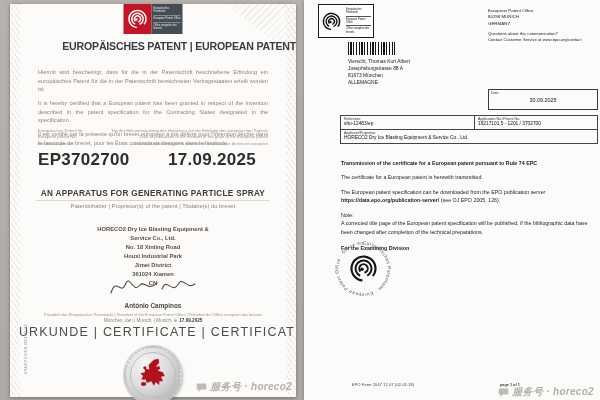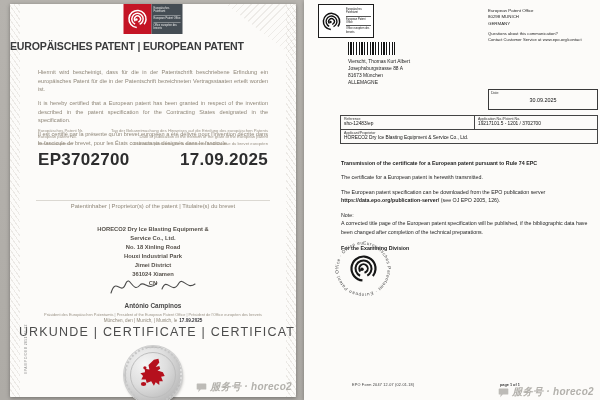--- a/index.html
+++ b/index.html
@@ -23,28 +23,28 @@
   .cert .cornerTR{
     position:absolute;top:0;right:0;width:70px;height:55px;
     background:repeating-linear-gradient(-45deg,rgba(150,140,128,.14) 0 1px,transparent 1px 5px);
     clip-path:polygon(100% 0,0 0,100% 100%);
   }
   .cert-logo{position:absolute;left:50%;top:0;transform:translateX(-50%);display:flex;}
   .cert-logo .red-box{width:28px;height:30px;background:#c41425;display:flex;align-items:center;justify-content:center;color:#fff;}
   .cert-logo .slate-box{width:31px;height:30px;background:#454d54;color:#e9e9e9;font-size:2.6px;line-height:1.25;padding:2px 2px;box-sizing:border-box;}
   .cert-logo .slate-box div{border-bottom:.5px solid rgba(255,255,255,.35);padding:1px 0 1.5px;}
   .cert-logo .slate-box div:last-child{border-bottom:none;}
-  .cert-title{position:absolute;left:0;right:0;top:36px;text-align:left;
+  .cert-title{position:absolute;left:0;right:0;top:36px;text-align:right;
     font-weight:bold;font-size:10.6px;line-height:1.2;color:#3a3b3d;letter-spacing:-.2px;}
   .cert-paras{position:absolute;left:28px;right:28px;top:64px;color:#8e8678;font-size:5.6px;line-height:1.55;text-align:justify;}
   .cert-paras p{margin:0 0 5px;}
   .cert-labels{position:absolute;left:28px;right:28px;top:124px;display:flex;justify-content:space-between;
     font-size:4.2px;line-height:1.5;color:#9b9386;}
   .cert-labels .r{text-align:right;}
-  .cert-numbers{position:absolute;left:28px;right:28px;top:146px;display:flex;justify-content:space-between;
+  .cert-numbers{position:absolute;left:28px;right:40px;top:146px;display:flex;justify-content:space-between;
     font-size:17px;font-weight:bold;color:#2d2d2e;letter-spacing:.3px;text-align:center;}
   .inv-title{position:absolute;left:0;right:0;top:185px;text-align:center;font-weight:bold;font-size:8.2px;color:#3a3a3a;letter-spacing:.3px;}
   .inv-rule{position:absolute;left:26px;right:26px;top:196px;border-top:1px solid #dbd8d2;}
   .prop-label{position:absolute;left:0;right:0;top:199px;text-align:center;font-size:5.8px;color:#8e8678;}
   .prop-addr{position:absolute;left:0;right:0;top:221px;text-align:center;font-size:5.8px;font-weight:bold;color:#55504a;line-height:1.55;}
   .sig{position:absolute;left:50%;top:268px;transform:translateX(-50%);color:#4a4a4a;}
   .sig-name{position:absolute;left:0;right:0;top:298px;text-align:center;font-size:6.4px;font-weight:bold;color:#474747;}
   .pres-line{position:absolute;left:0;right:0;top:308px;text-align:center;font-size:3.9px;color:#9b9386;}
   .place-line{position:absolute;left:0;right:0;top:314px;text-align:center;font-size:4.6px;color:#8e8678;}
   .place-line strong{color:#35353a;margin-left:2px;}
@@ -152,20 +152,21 @@
       <div>Date of publication of the mention of the grant of the European patent</div>
       <div>Date de la publication de la mention de la délivrance du brevet européen</div>
     </div>
   </div>
 
   <div class="cert-numbers">
     <span>EP3702700</span>
     <span>17.09.2025</span>
   </div>
 
+  <div class="inv-title">AN APPARATUS FOR GENERATING PARTICLE SPRAY</div>
   <div class="inv-rule"></div>
   <div class="prop-label">Patentinhaber | Proprietor(s) of the patent | Titulaire(s) du brevet</div>
 
   <div class="prop-addr">
     <div>HORECO2 Dry Ice Blasting Equipment &amp;</div>
     <div>Service Co., Ltd.</div>
     <div>No. 18 Xinling Road</div>
     <div>Houxi Industrial Park</div>
     <div>Jimei District</div>
     <div>361024 Xiamen</div>

